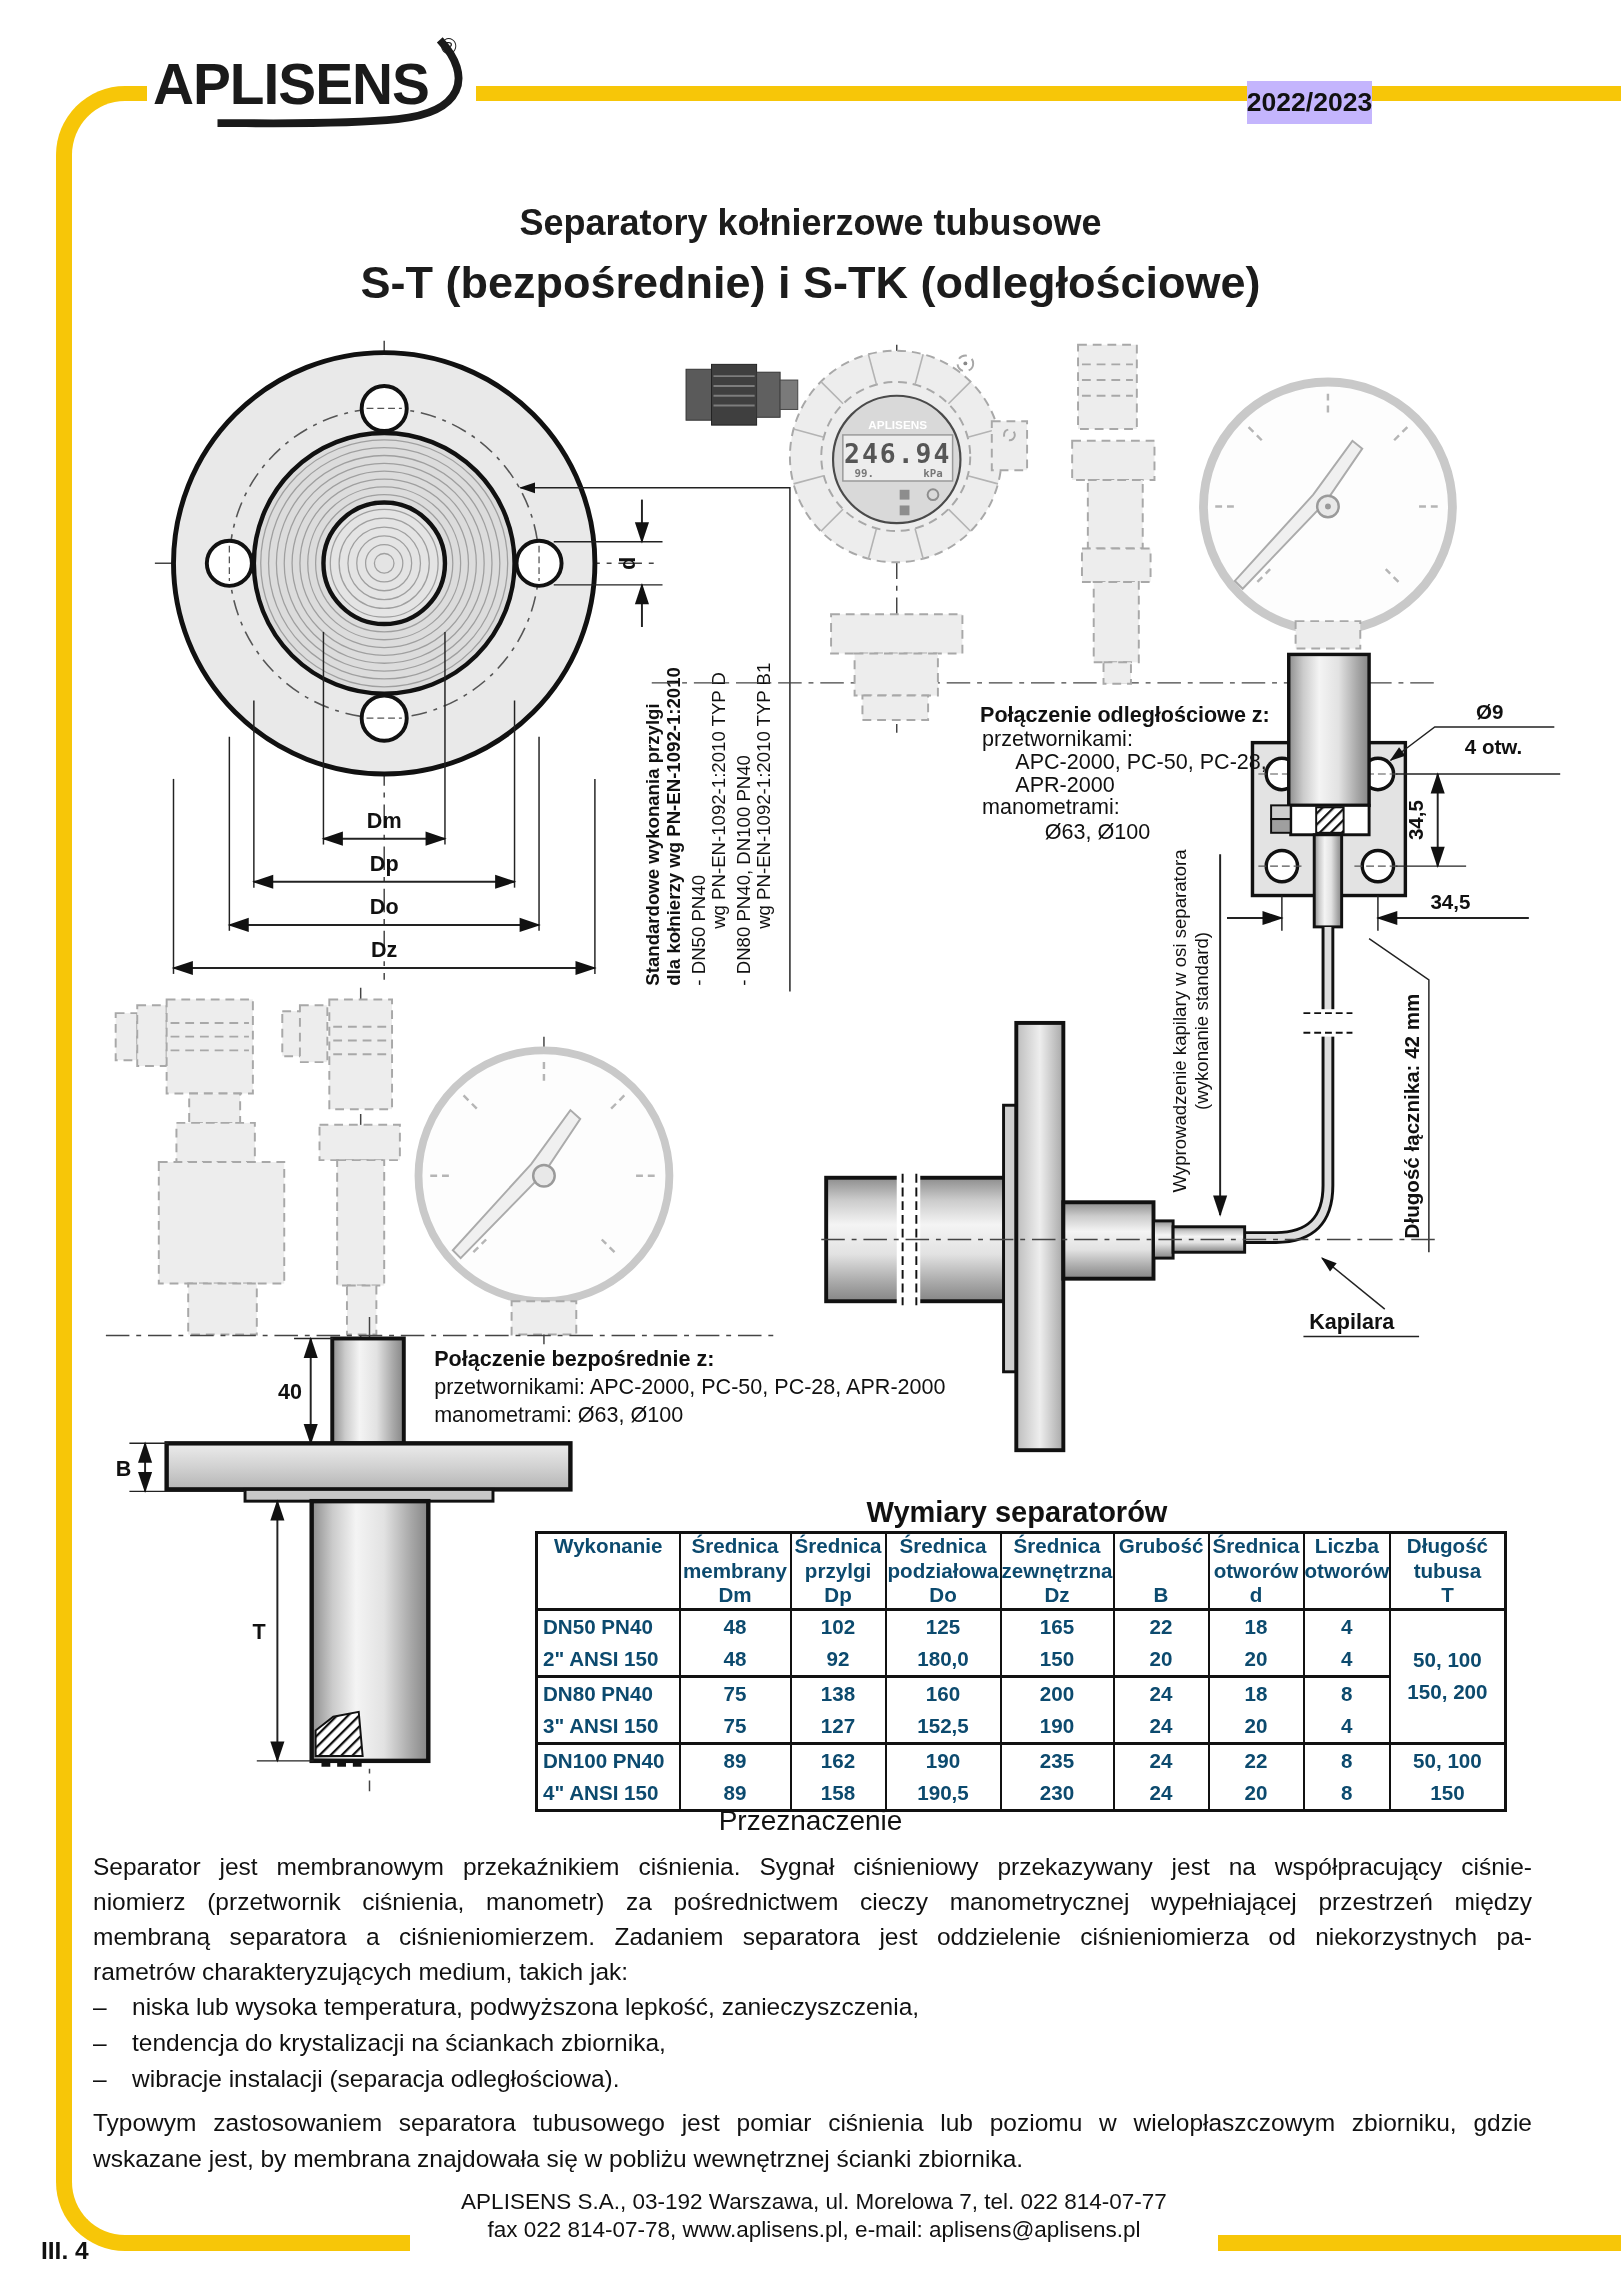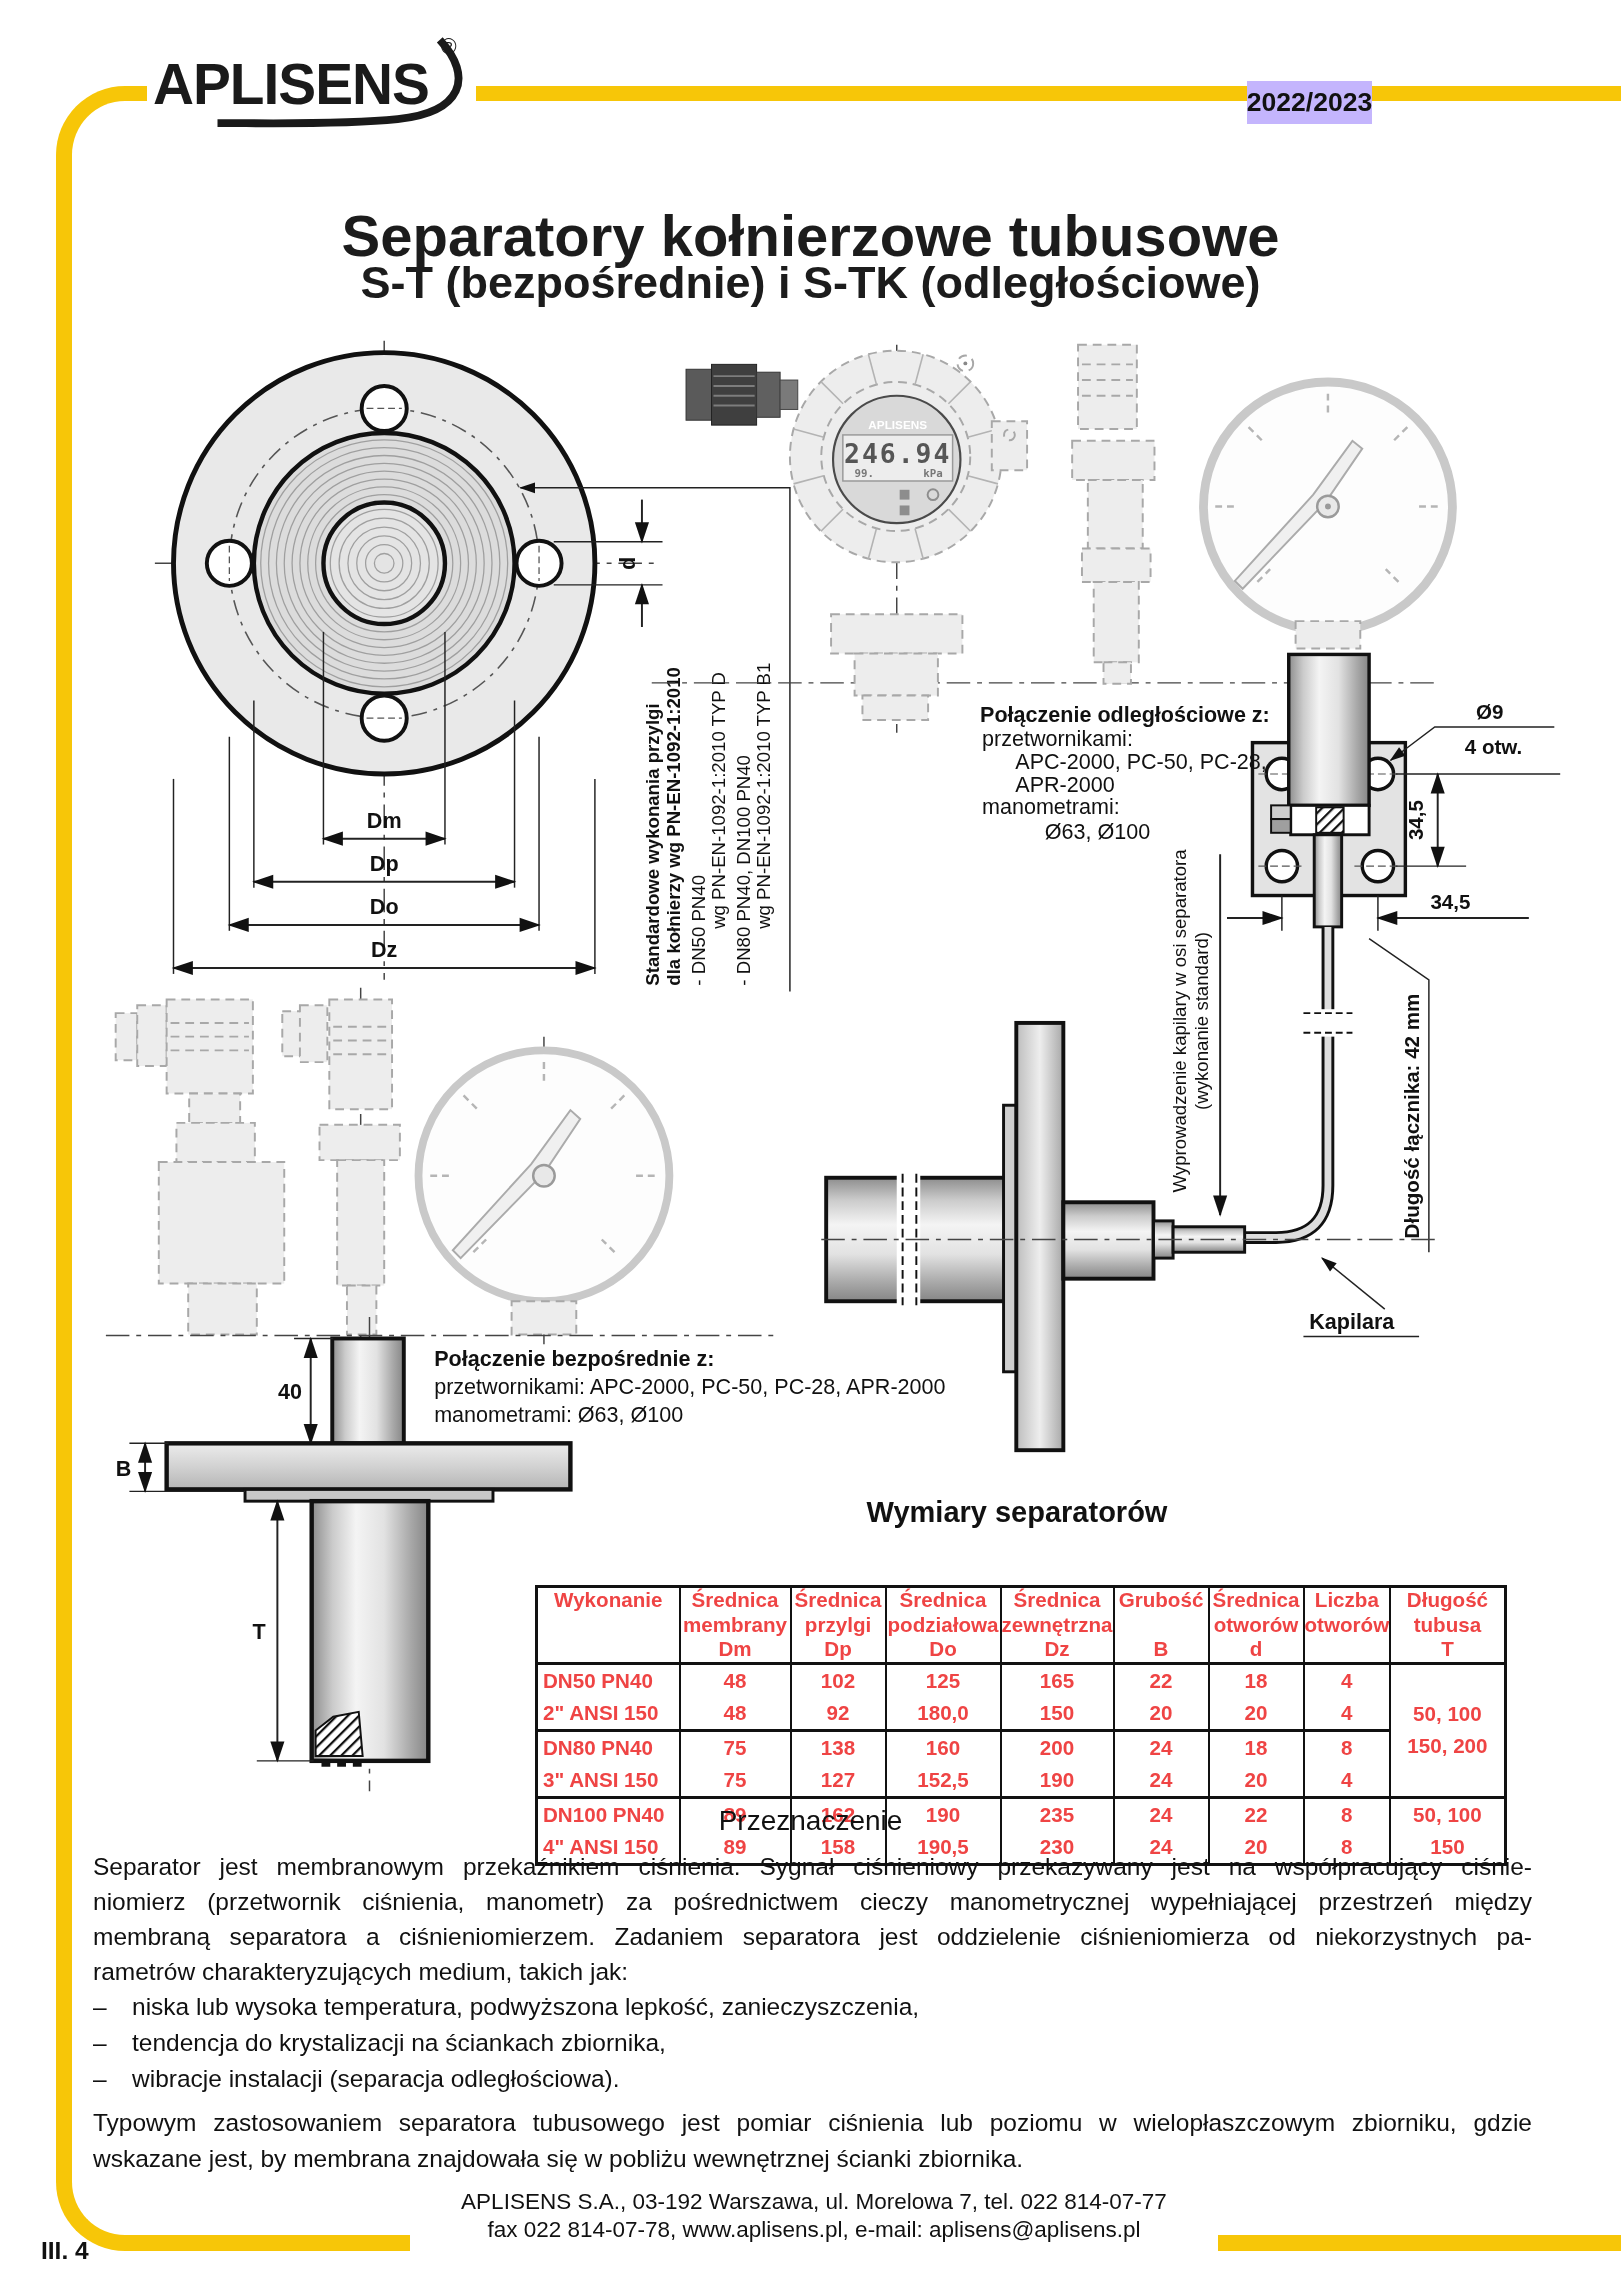--- a/index.html
+++ b/index.html
@@ -6,43 +6,43 @@
   #page{position:relative;width:1621px;height:2293px;background:#ffffff;overflow:hidden;
         font-family:"Liberation Sans",sans-serif;color:#111;}
   
   #frame{position:absolute;left:56px;top:86px;width:1565px;height:2165px;box-sizing:border-box;
          border-left:16.7px solid #F7C608;border-top:15.7px solid #F7C608;border-bottom:16.7px solid #F7C608;
          border-top-left-radius:69px;border-bottom-left-radius:69px;}
   #logo-box{position:absolute;left:147px;top:23.5px;width:329px;height:110px;background:#fff;}
   #edition-box{position:absolute;left:1247px;top:81px;width:125px;height:43px;background:#c4b5fd;
                display:flex;align-items:center;justify-content:center;font-weight:bold;font-size:26.5px;}
   .title-line{position:absolute;left:0;width:1621px;text-align:center;font-weight:bold;color:#1c1c1c;}
-  #title1{top:202px;font-size:58px;}
+  #title1{top:202px;font-size:36px;}
   #title2{top:257px;font-size:45px;}
   
   #draw{position:absolute;left:0;top:333px;width:1621px;height:1470px;}
   .thin{stroke:#222;stroke-width:1.5;fill:none;}
   .dim{stroke:#222;stroke-width:2;fill:none;}
   .cl{stroke:#444;stroke-width:1.5;fill:none;stroke-dasharray:24 7 5 7;}
   .ghost{fill:#ededed;stroke:#a8a8a8;stroke-width:2;stroke-dasharray:9 6;}
   .ghostline{stroke:#a8a8a8;stroke-width:2;fill:none;stroke-dasharray:9 6;}
   .ring{stroke:#9f9f9f;stroke-width:1.3;fill:none;}
   .t22b{font:bold 22px "Liberation Sans",sans-serif;fill:#111;}
   .t22{font:22px "Liberation Sans",sans-serif;fill:#111;}
   .t21b{font:bold 21px "Liberation Sans",sans-serif;fill:#111;}
   .t19{font:19px "Liberation Sans",sans-serif;fill:#111;}
   .t19b{font:bold 19px "Liberation Sans",sans-serif;fill:#111;}
   .lcd{font:bold 27px "DejaVu Sans Mono",monospace;fill:#565656;letter-spacing:2px;}
   .lcds{font:bold 11px "DejaVu Sans Mono",monospace;fill:#787878;}
   .brand{font:bold 12px "Liberation Sans",sans-serif;fill:#ffffff;}
   
   #tbl-title{position:absolute;left:535px;top:1496px;width:964px;text-align:center;
              font-weight:bold;font-size:29px;}
-  table.dims{position:absolute;left:535px;top:1585px;border-collapse:collapse;table-layout:fixed;
-             font-weight:bold;font-size:20.6px;text-align:center;color:#ef4444;border:3.9px solid #111;}
+  table.dims{position:absolute;left:535px;top:1531px;border-collapse:collapse;table-layout:fixed;
+             font-weight:bold;font-size:20.6px;text-align:center;color:#0c4a6e;border:3.9px solid #111;}
   table.dims th,table.dims td{border:2.9px solid #111;padding:0;}
   table.dims thead tr{border-bottom:3.9px solid #111;}
   table.dims tbody tr{border-bottom:3.9px solid #111;}
   table.dims th div{line-height:24.5px;min-height:24.5px;}
   table.dims td div{line-height:32px;min-height:32px;}
   table.dims td.lft{text-align:left;padding-left:5px;}
   
   #purpose-heading{position:absolute;left:0;top:1805px;width:1621px;text-align:center;
                    font-weight:normal;font-size:28px;}
   .bodyline{position:absolute;left:93px;width:1439px;font-size:24.5px;line-height:35px;}

